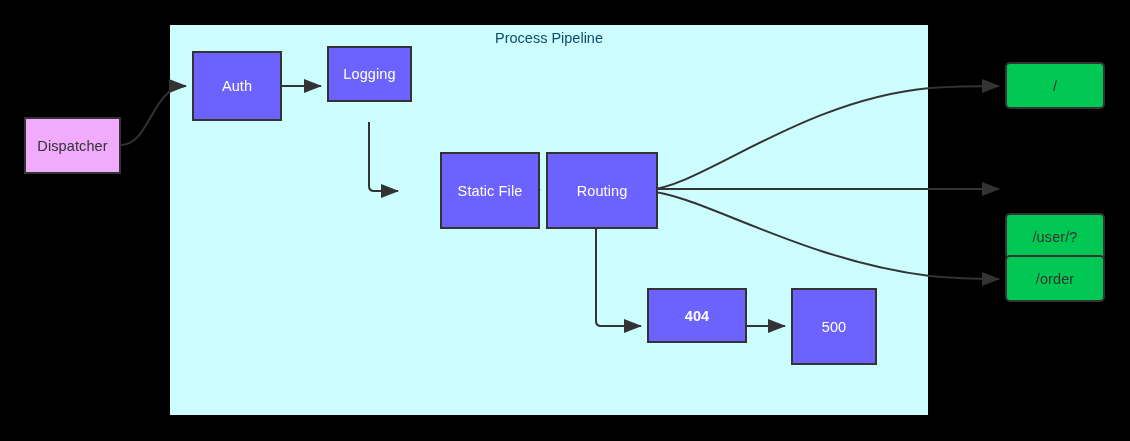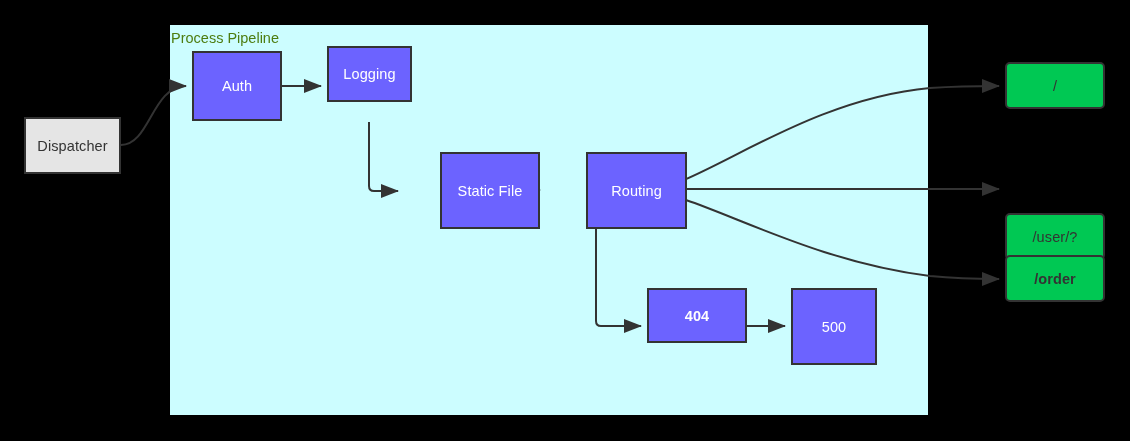--- a/index.html
+++ b/index.html
@@ -28,40 +28,41 @@
     position: absolute;
     background: #CCFDFF;
     border: 1px solid #CCFDFF;
     box-sizing: border-box;
   }
   .cluster-title {
     position: absolute;
     top: 4px;
     left: 0;
     width: 100%;
+    text-align: center;
     font-size: 14.5px;
-    color: #4d7c0f;
+    color: #0c4a6e;
     line-height: 1.2;
   }
   .node {
     position: absolute;
     box-sizing: border-box;
     display: flex;
     align-items: center;
     justify-content: center;
     font-size: 14.5px;
     letter-spacing: 0.1px;
   }
   .node-process {
     background: #6C63FF;
     border: 2px solid #333333;
     color: #FFFFFF;
   }
   .node-source {
-    background: #e5e5e5;
+    background: #f0abfc;
     border: 2px solid #333333;
     color: #333333;
   }
   .node-target {
     background: #00C853;
     border: 2px solid #333333;
     color: #333333;
     border-radius: 5px;
   }
 </style>
@@ -99,33 +100,33 @@
       </div>
       <div class="node node-process" style="left: 192px; top: 51px; width: 90px; height: 70px;">
         <span>Auth</span>
       </div>
       <div class="node node-process" style="left: 327px; top: 46px; width: 85px; height: 56px;">
         <span>Logging</span>
       </div>
       <div class="node node-process" style="left: 404px; top: 152px; width: 100px; height: 77px; margin-left: 36px;">
         <span>Static File</span>
       </div>
-      <div class="node node-process" style="left: 546px; top: 152px; width: 101px; height: 77px; margin-left: 40px;">
+      <div class="node node-process" style="left: 546px; top: 152px; width: 112px; height: 77px;">
         <span>Routing</span>
       </div>
       <div class="node node-process" style="left: 647px; top: 288px; width: 100px; height: 55px; font-weight: bold;">
         <span>404</span>
       </div>
       <div class="node node-process" style="left: 791px; top: 288px; width: 86px; height: 77px;">
         <span>500</span>
       </div>
       <div class="node node-target" style="left: 1005px; top: 62px; width: 100px; height: 47px;">
         <span>/</span>
       </div>
       <div class="node node-target" style="left: 1005px; top: 165px; width: 100px; height: 47px; margin-top: 48px;">
         <span>/user/?</span>
       </div>
-      <div class="node node-target" style="left: 1005px; top: 255px; width: 100px; height: 47px; font-weight: bold;">
+      <div class="node node-target" style="left: 1005px; top: 255px; width: 100px; height: 47px;">
         <span>/order</span>
       </div>
     </div>
 
 </div>
 
 </body></html>

